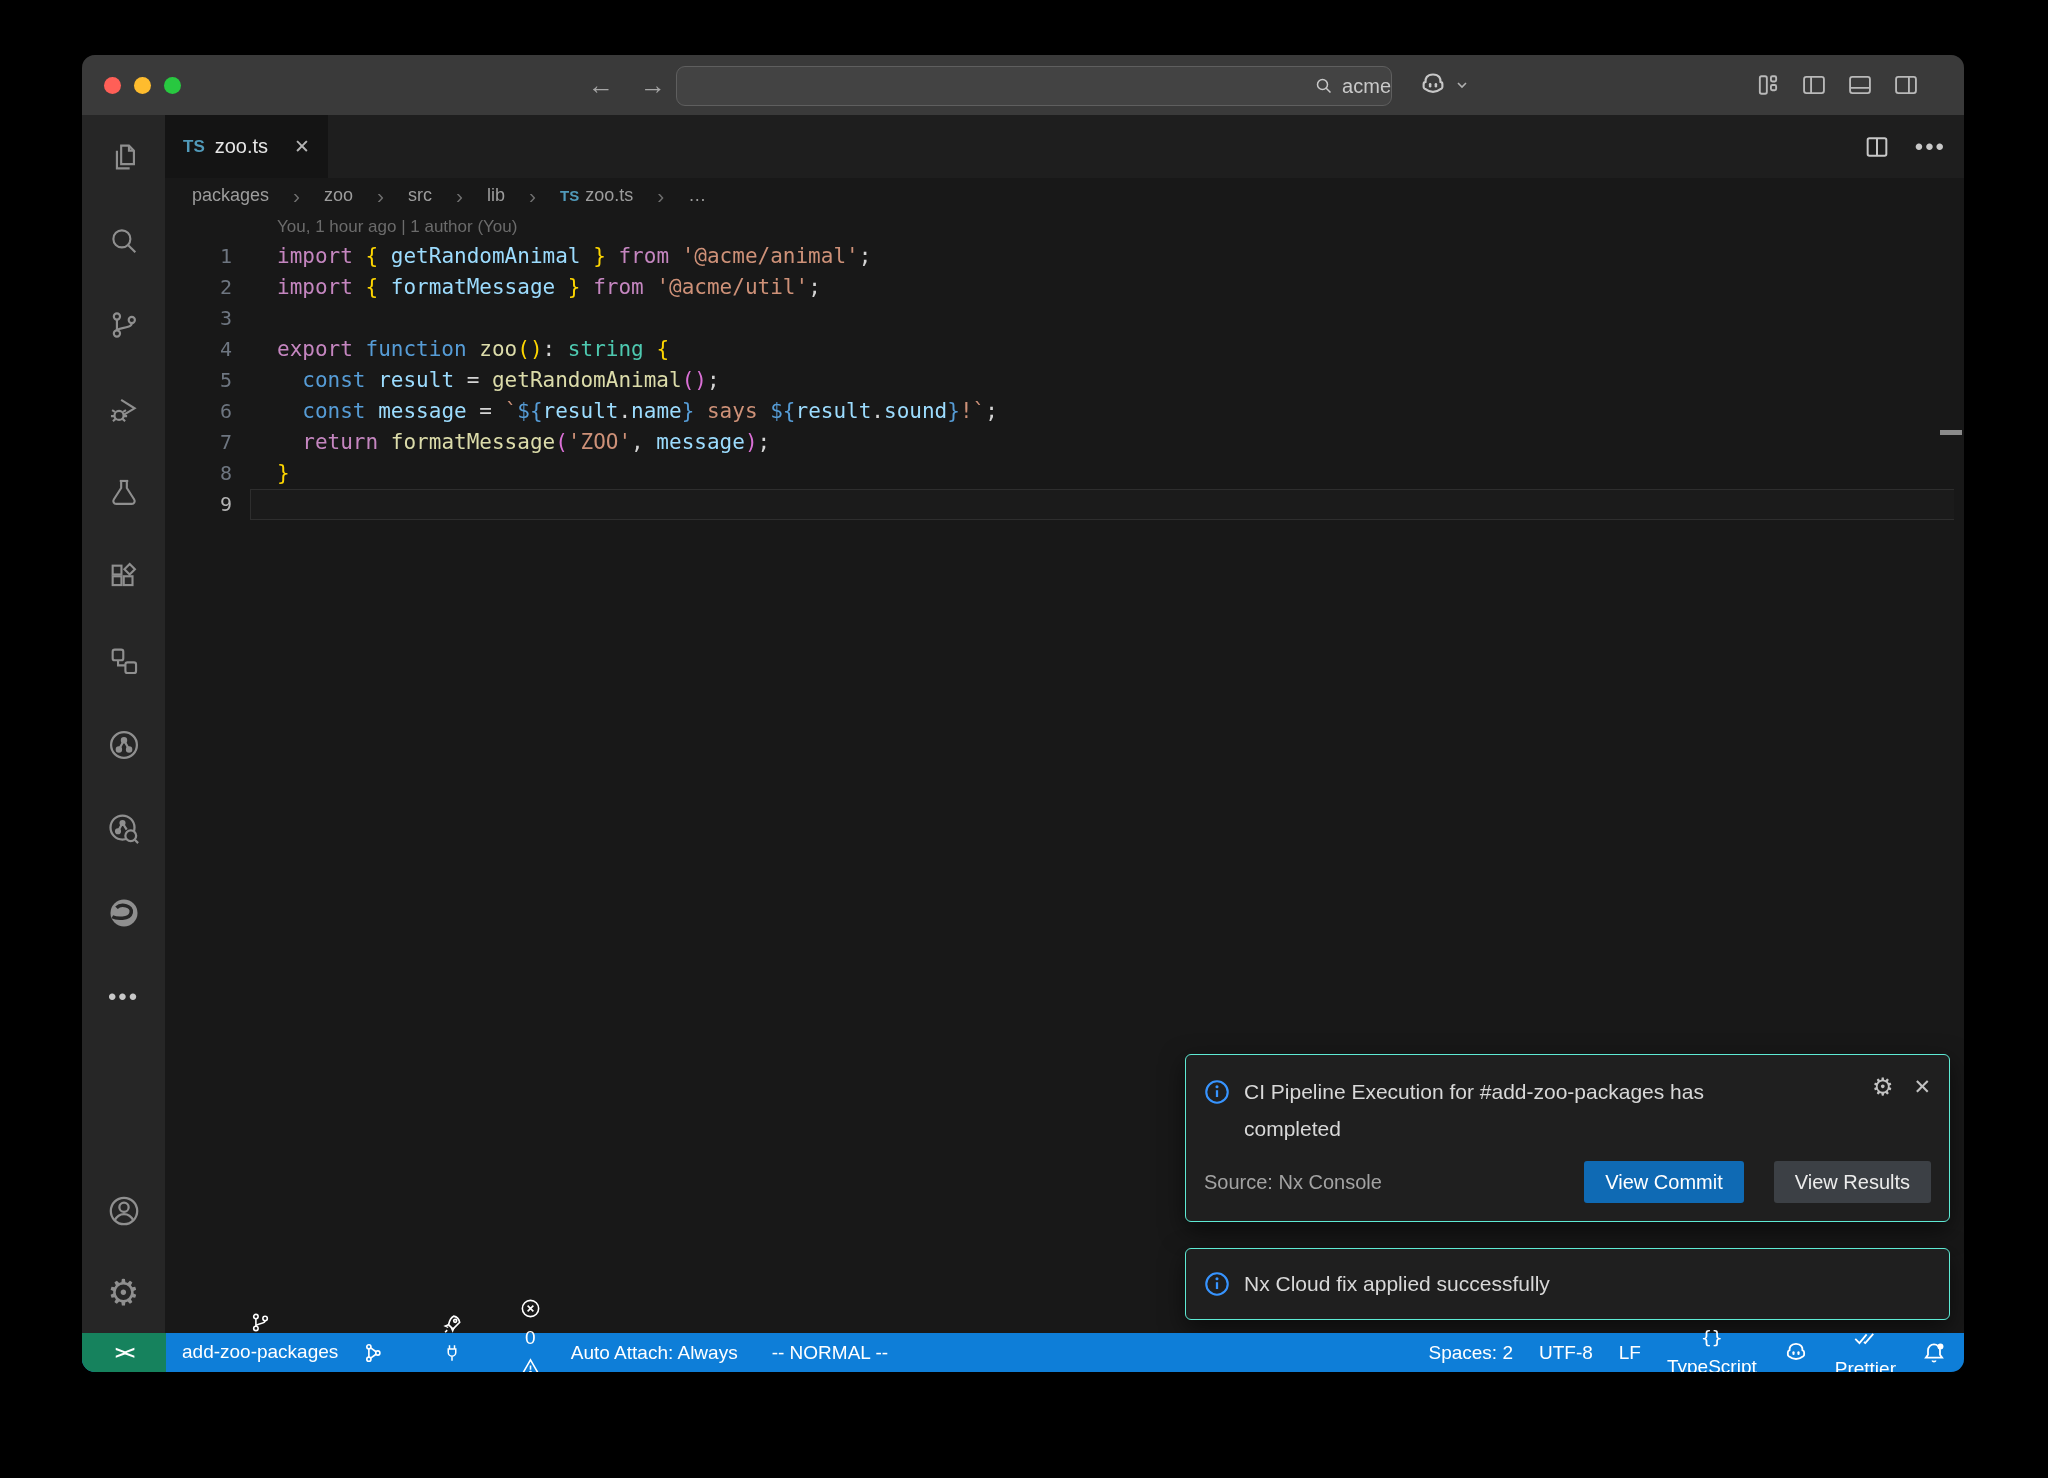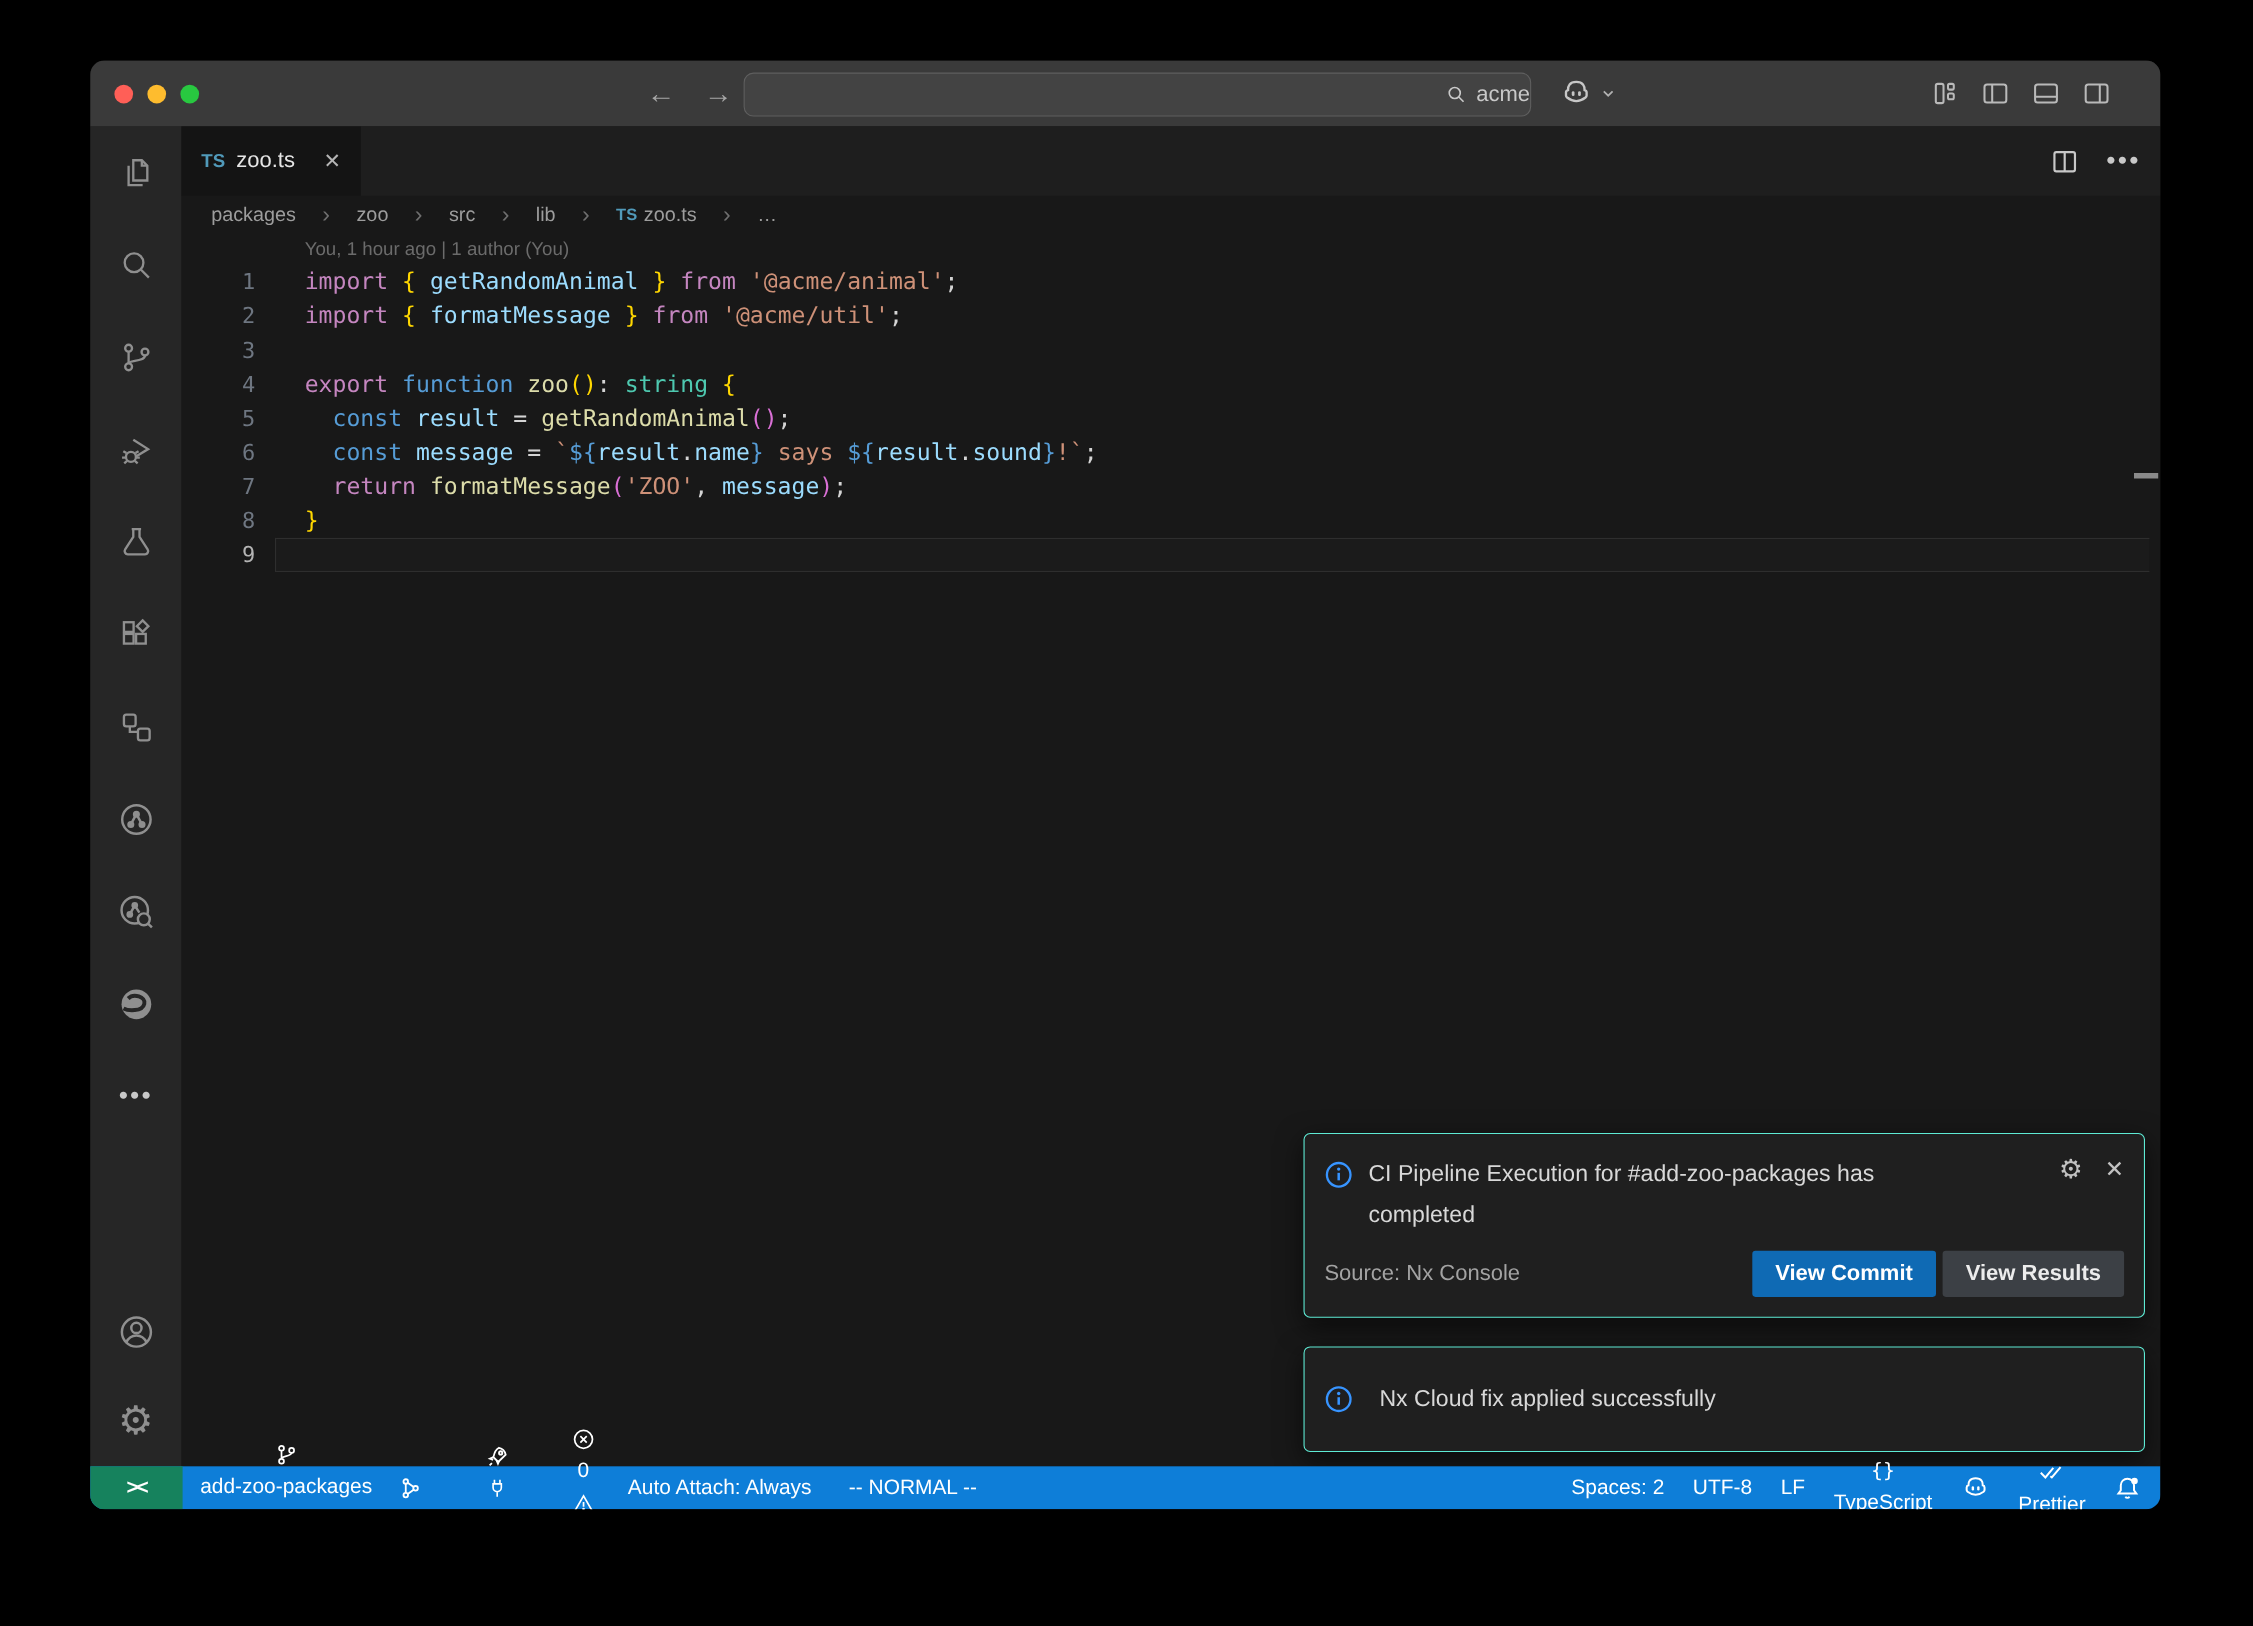--- a/index.html
+++ b/index.html
@@ -60,25 +60,25 @@
   .toast{background:#1f1f1f;border:1px solid #5eead4;border-radius:6px;
          box-shadow:0 8px 24px rgba(0,0,0,.55);color:#d8d8d8;}
   .toast1{margin-bottom:26px;}
   .toast-head{display:flex;padding:18px 18px 0 18px;gap:14px;}
   .toast-msg{font-size:21px;line-height:37px;width:552px;color:#d8d8d8;}
   .toast-tools{margin-left:auto;display:flex;gap:20px;color:#c2c2c2;align-items:flex-start;padding-top:2px;}
   .toast-gear{font-size:24px;line-height:1;font-family:"DejaVu Sans",sans-serif;}
   .toast-x{font-size:21px;}
   .toast-actions{display:flex;align-items:center;padding:14px 18px 18px 18px;}
   .toast-source{color:#a3a3a3;font-size:20px;}
-  .btns{margin-left:auto;display:flex;gap:6px;font-weight:bold;}
+  .btns{margin-left:auto;display:flex;gap:30px;}
   .btn{height:42px;display:flex;align-items:center;padding:0 21px;font-size:20px;border-radius:3px;}
   .btn-primary{background:#0f6ab4;color:#fff;}
   .btn-secondary{background:#3c4045;color:#ececec;}
-  .toast2{display:flex;align-items:center;gap:24px;padding:16px 18px;height:62px;font-size:21px;}
+  .toast2{display:flex;align-items:center;gap:14px;padding:4px 18px;height:62px;font-size:21px;}
 
   
   .statusbar{position:absolute;left:0;right:0;bottom:0;height:39px;background:#0e7ed8;display:flex;
              align-items:center;color:#fff;font-size:19px;}
   .remote{width:84px;height:100%;background:#16825D;display:flex;align-items:center;justify-content:center;
           font-weight:700;font-size:19px;letter-spacing:-2px;flex:none;}
   .sb-item{display:flex;align-items:center;gap:8px;white-space:nowrap;flex-direction:column;}
   .ml16{margin-left:16px}.ml24{margin-left:24px}.ml26{margin-left:26px}.ml30{margin-left:30px}.ml34{margin-left:34px}
   .sb-right{margin-left:auto;display:flex;align-items:center;gap:26px;padding-right:18px;}
   .sb-ico{display:flex;align-items:center;}

